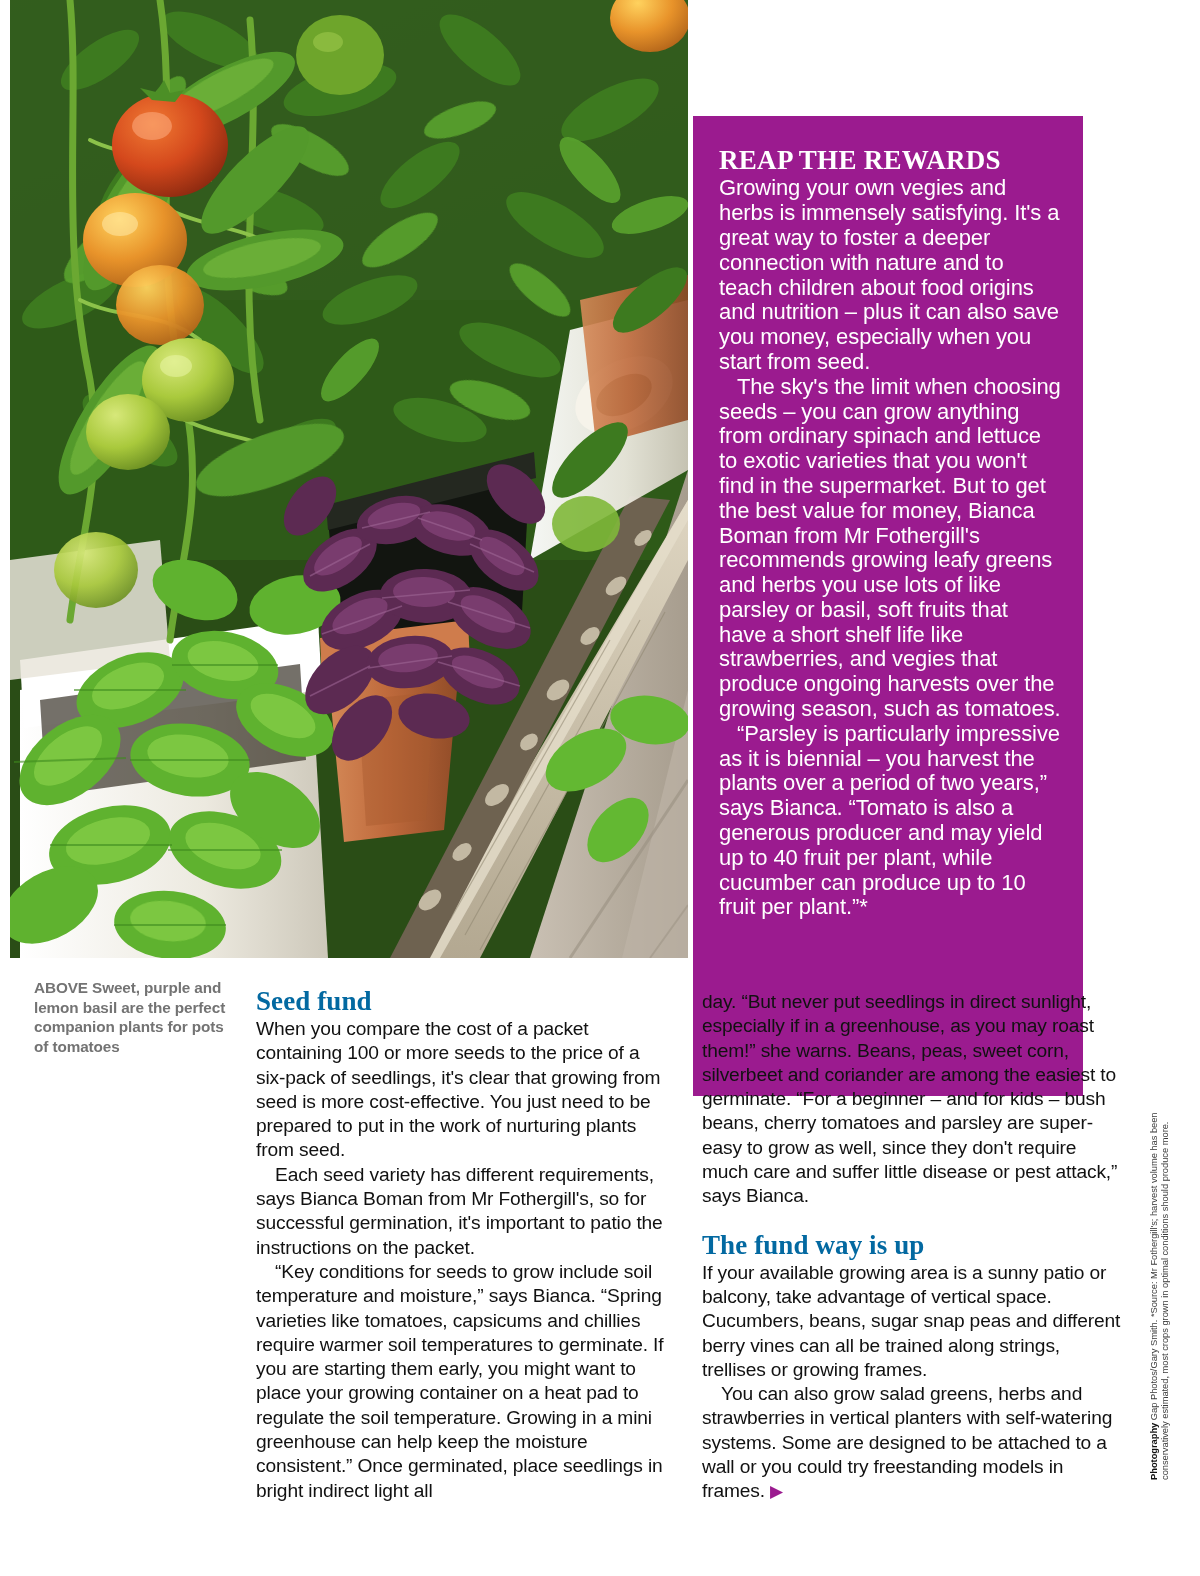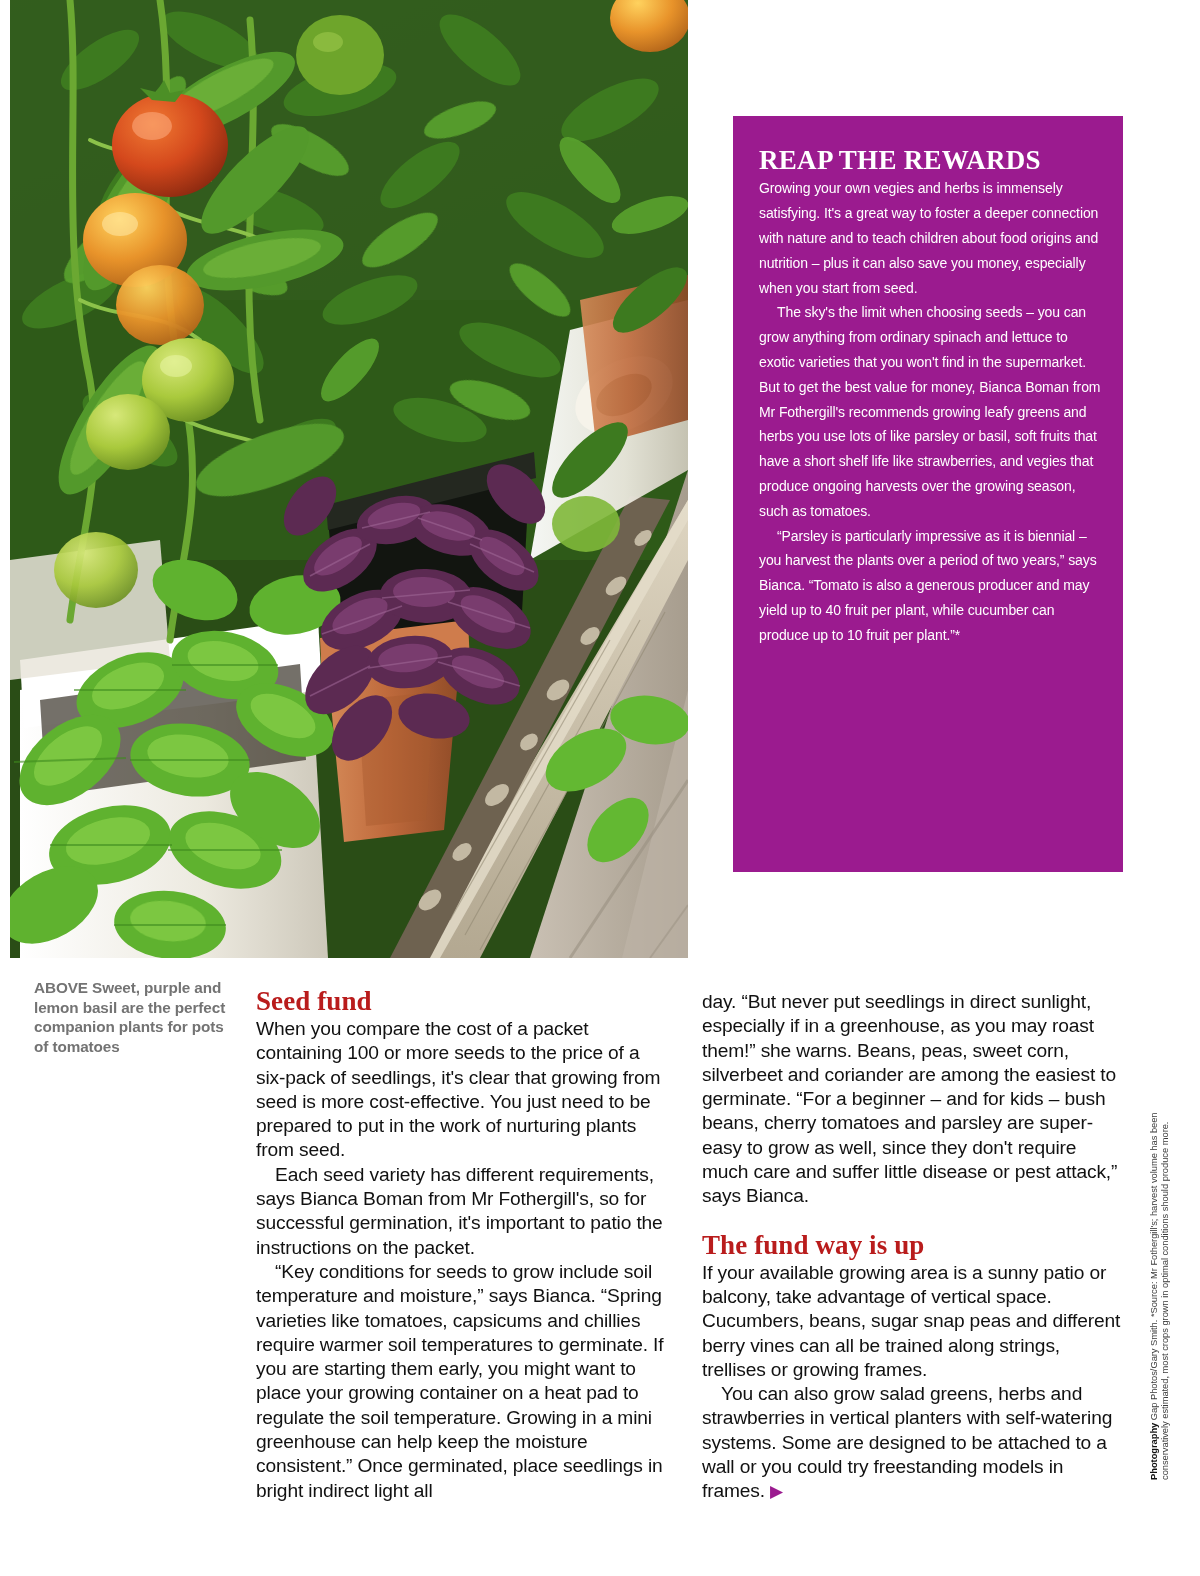--- a/index.html
+++ b/index.html
@@ -13,54 +13,54 @@
 
   
   .hero {
     position: absolute; left: 10px; top: 0; width: 678px; height: 958px;
     overflow: hidden; background: #2d5518;
   }
   .hero svg { display:block; width:100%; height:100%; }
 
   
   .panel {
-    position: absolute; left: 733px; top: 116px; width: 390px; height: 756px;
+    position: absolute; left: 693px; top: 116px; width: 390px; height: 980px;
     background: #9B1B8F; color: #ffffff;
     padding: 30px 22px 18px 26px;
   }
   .panel-title {
     font-family: "Liberation Serif", serif;
     font-weight: bold;
     font-size: 27px;
     letter-spacing: 0.3px;
     line-height: 1.05;
     margin-bottom: 2px;
   }
   .panel p {
-    font-size: 14px;
+    font-size: 22px;
     line-height: 24.8px;
     letter-spacing: -0.1px;
   }
   .panel p.indent { text-indent: 18px; }
 
   
   .caption {
     position: absolute; left: 34px; top: 978px; width: 200px;
     font-size: 15.3px; line-height: 19.6px; font-weight: bold;
     color: #737373; letter-spacing: -0.1px;
   }
 
   
   .col { position: absolute; font-size: 19.2px; line-height: 24.3px; color:#111; letter-spacing:-0.15px; }
   .col-left  { left: 256px; top: 986px; width: 414px; }
   .col-right { left: 702px; top: 990px; width: 420px; }
   .sec-head {
     font-family: "Liberation Serif", serif;
     font-weight: bold; font-size: 27px; line-height: 30px;
-    color:#b91c1c; margin-bottom: 1px; letter-spacing: 0.1px;
+    color:#0369a1; margin-bottom: 1px; letter-spacing: 0.1px;
   }
   .col p.indent { text-indent: 19px; }
   .gap { height: 21px; }
   .arrow { color:#9B1B8F; font-size: 17px; line-height:1; }
 
   
   .credit {
     position: absolute; left: 1148px; top: 1080px;
     width: 400px; height: 22px;
     transform-origin: 0 0;

